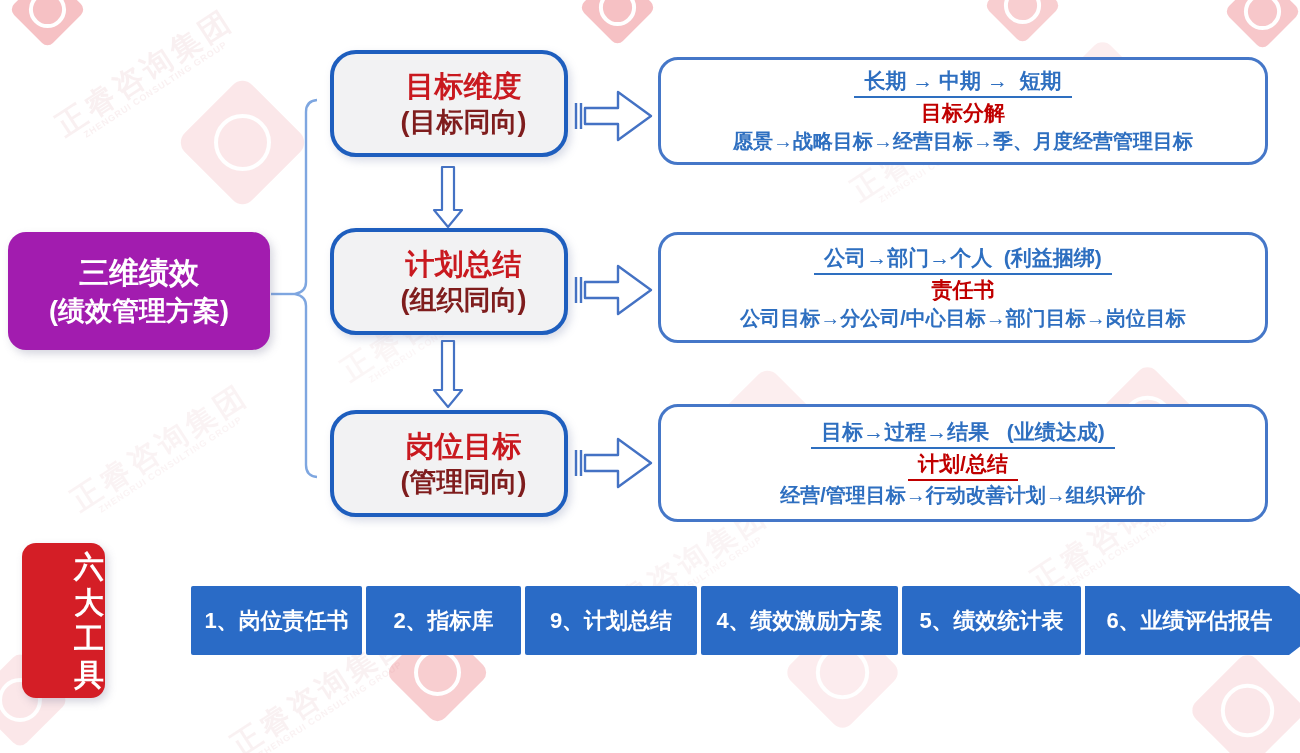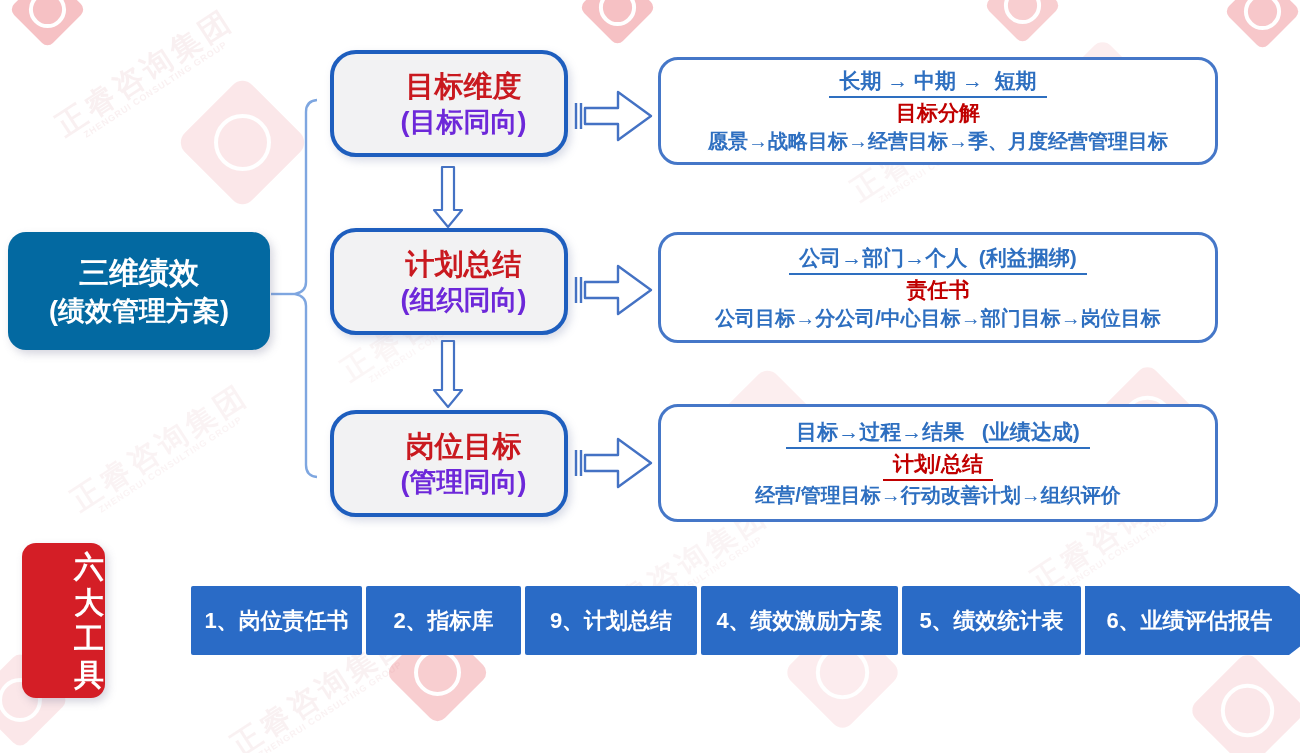--- a/index.html
+++ b/index.html
@@ -12,36 +12,36 @@
   .wm-d{position:absolute;background:#e02330;transform:rotate(45deg);border-radius:14%;
         display:flex;align-items:center;justify-content:center;}
   .wm-ring{width:52%;height:52%;border:4px solid #fff;border-radius:50%;}
   .wm-t{position:absolute;transform:rotate(-33deg);color:#c9737d;text-align:center;line-height:1.1;}
   .wm-t .big{font-size:30px;letter-spacing:4px;display:block;}
   .wm-t .small{font-size:9px;letter-spacing:1px;display:block;}
   
   .layer{position:absolute;inset:0;z-index:1;}
   .box{position:absolute;box-sizing:border-box;text-align:center;}
   .main-box{
-    left:8px;top:232px;width:262px;height:118px;background:#0369a1;border-radius:18px;
+    left:8px;top:232px;width:262px;height:118px;background:#a21caf;border-radius:18px;
     color:#fff;display:flex;flex-direction:column;justify-content:center;
     box-shadow:3px 4px 8px rgba(120,120,150,.30);
   }
   .main-box .l1{font-size:30px;line-height:40px;}
   .main-box .l2{font-size:27px;line-height:36px;}
   .dim-box{
     left:330px;width:238px;height:107px;background:#f2f2f3;border:4px solid #1e5ebe;border-radius:26px;
     display:flex;flex-direction:column;justify-content:center;
     box-shadow:3px 4px 8px rgba(120,130,170,.28);
     padding-left:29px;
   }
   .dim-box .t{color:#c9191f;font-size:29px;line-height:37px;}
-  .dim-box .s{color:#6d28d9;font-size:27px;line-height:34px;}
+  .dim-box .s{color:#7f1d1d;font-size:27px;line-height:34px;}
   .detail-box{
-    left:658px;width:560px;background:#fff;border:3px solid #4577c8;border-radius:20px;
+    left:658px;width:610px;background:#fff;border:3px solid #4577c8;border-radius:20px;
     display:flex;flex-direction:column;justify-content:center;
   }
   .dline{white-space:pre;line-height:29px;font-size:21px;}
   .d-blue{color:#2e6fc0;}
   .d-red{color:#c00000;}
   .dline .u{display:inline-block;border-bottom:2px solid currentColor;padding:0 10px 1px 10px;}
   .dline.bottom{font-size:20px;}
   
   .tools-label{
     left:22px;top:543px;width:83px;height:155px;background:#d41e26;border-radius:14px;

